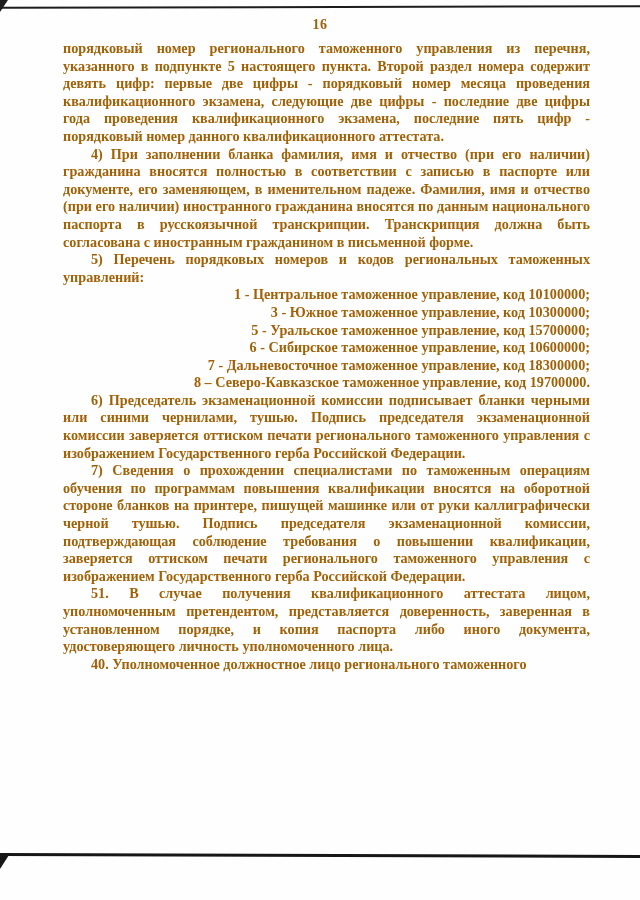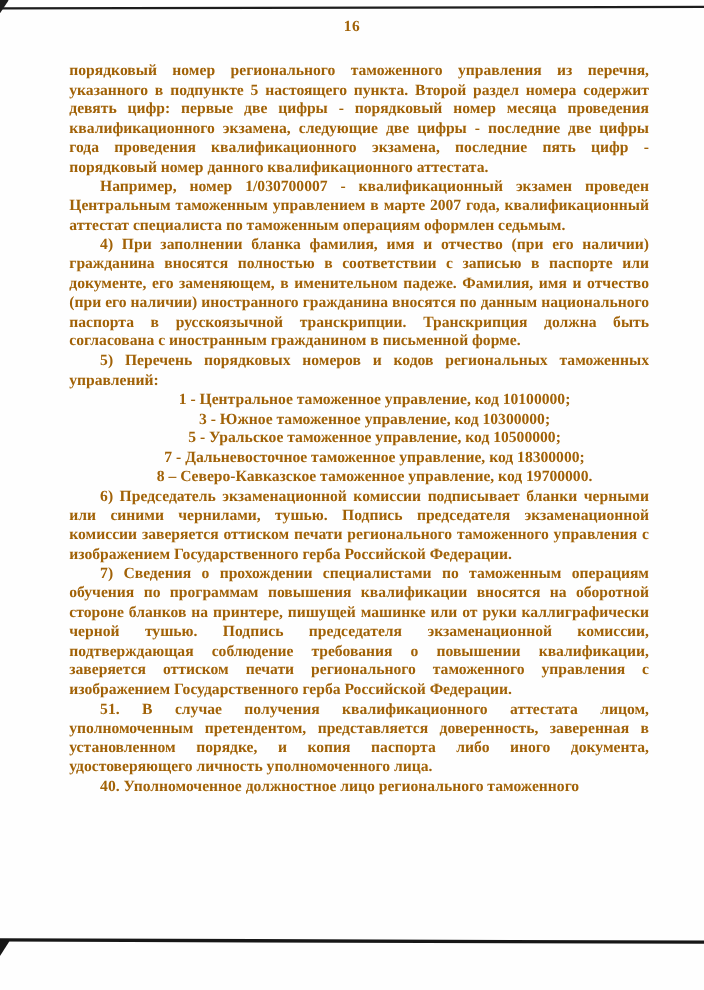--- a/index.html
+++ b/index.html
@@ -60,48 +60,48 @@
     top: 17px;
     left: 0;
     width: 100%;
     text-align: center;
     font-size: 14px;
     letter-spacing: 0.5px;
   }
   .doc-text {
     position: absolute;
     left: 63px;
-    top: 56px;
+    top: 40px;
     width: 527px;
     font-size: 14.2px;
     line-height: 17.6px;
     text-align: justify;
   }
   .para { margin: 0; padding: 0; }
   .para.continuation { text-indent: 0; }
   .para.indent { text-indent: 28px; }
-  .para.list { text-indent: 28px; text-align: center; }
+  .para.list { text-indent: 28px; text-align: right; }
 </style>
 </head>
 <body>
 
 <div class="page">
   <div class="corner-mark-top-left"></div>
   <div class="scan-line-top"></div>
 
   <div class="page-number">16</div>
 
   <div class="doc-text">
       <div class="para continuation">порядковый номер регионального таможенного управления из перечня, указанного в подпункте 5 настоящего пункта. Второй раздел номера содержит девять цифр: первые две цифры - порядковый номер месяца проведения квалификационного экзамена, следующие две цифры - последние две цифры года проведения квалификационного экзамена, последние пять цифр - порядковый номер данного квалификационного аттестата.</div>
-      <div class="para indent">Например, номер 1/030700007 - квалификационный экзамен проведен Центральным таможенным управлением в марте 2007 года, квалификационный аттестат специалиста по таможенным операциям оформлен седьмым.</div>
       <div class="para indent">4) При заполнении бланка фамилия, имя и отчество (при его наличии) гражданина вносятся полностью в соответствии с записью в паспорте или документе, его заменяющем, в именительном падеже. Фамилия, имя и отчество (при его наличии) иностранного гражданина вносятся по данным национального паспорта в русскоязычной транскрипции. Транскрипция должна быть согласована с иностранным гражданином в письменной форме.</div>
       <div class="para indent">5) Перечень порядковых номеров и кодов региональных таможенных управлений:</div>
       <div class="para list">1 - Центральное таможенное управление, код 10100000;</div>
       <div class="para list">3 - Южное таможенное управление, код 10300000;</div>
-      <div class="para list">5 - Уральское таможенное управление, код 10500000;</div>
+      <div class="para list">5 - Уральское таможенное управление, код 15700000;</div>
+      <div class="para list">6 - Сибирское таможенное управление, код 10600000;</div>
       <div class="para list">7 - Дальневосточное таможенное управление, код 18300000;</div>
       <div class="para list">8 – Северо-Кавказское таможенное управление, код 19700000.</div>
       <div class="para indent">6) Председатель экзаменационной комиссии подписывает бланки черными или синими чернилами, тушью. Подпись председателя экзаменационной комиссии заверяется оттиском печати регионального таможенного управления с изображением Государственного герба Российской Федерации.</div>
       <div class="para indent">7) Сведения о прохождении специалистами по таможенным операциям обучения по программам повышения квалификации вносятся на оборотной стороне бланков на принтере, пишущей машинке или от руки каллиграфически черной тушью. Подпись председателя экзаменационной комиссии, подтверждающая соблюдение требования о повышении квалификации, заверяется оттиском печати регионального таможенного управления с изображением Государственного герба Российской Федерации.</div>
       <div class="para indent">51. В случае получения квалификационного аттестата лицом, уполномоченным претендентом, представляется доверенность, заверенная в установленном порядке, и копия паспорта либо иного документа, удостоверяющего личность уполномоченного лица.</div>
       <div class="para indent">40. Уполномоченное должностное лицо регионального таможенного</div>
     </div>
 
   <div class="scan-line-bottom"></div>
   <div class="corner-mark-bottom-left"></div>

